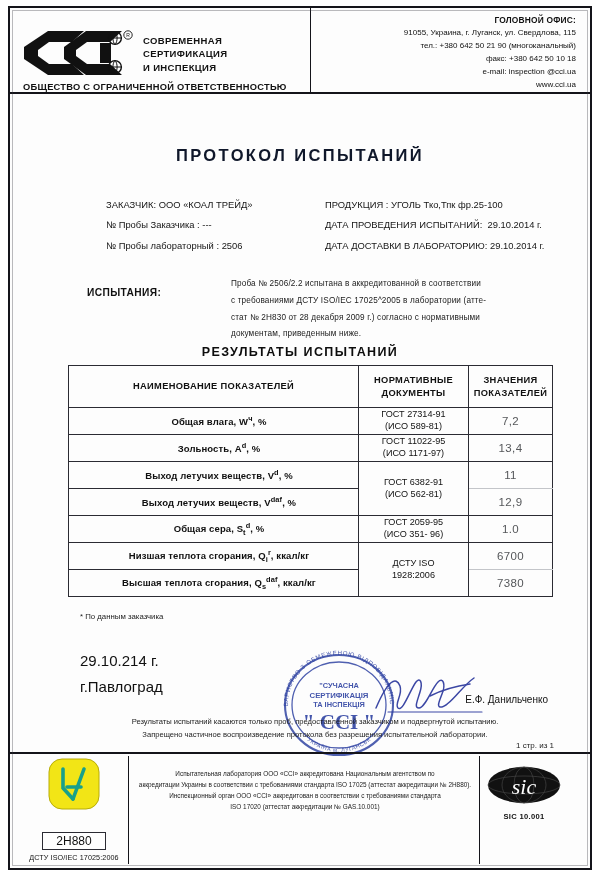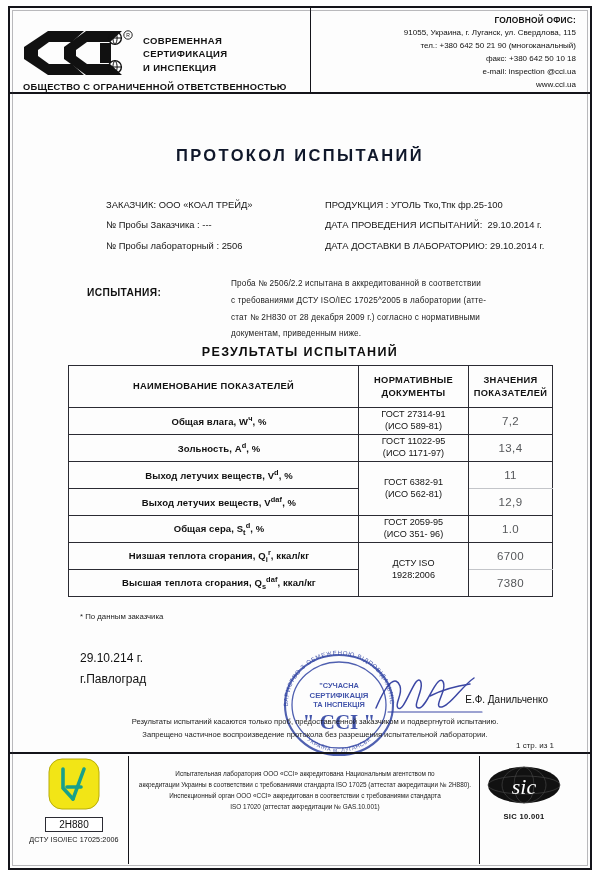--- a/index.html
+++ b/index.html
@@ -127,21 +127,21 @@
   sub, sup { font-size: 65%; }
   .sm { font-size: 78%; font-weight: bold; }
 
   
   .footnote {
     position: absolute; left: 70px; top: 604px;
     font-size: 7.8px; color: #1c1c1c;
   }
   .date-place {
     position: absolute; left: 70px; top: 640px;
-    font-size: 12px; color: #111; line-height: 1.75;
+    font-size: 15px; color: #111; line-height: 1.75;
   }
   .sign-row {
     position: absolute; left: 30px; top: 686px; right: 30px;
     display: flex; align-items: baseline;
   }
   .sign-title { font-size: 10px; color: #111; }
   .sign-name { margin-left: auto; font-size: 10px; color: #111; padding-right: 12px; }
 
   .disclaimer {
     position: absolute; left: 60px; right: 30px; top: 708px;
@@ -167,23 +167,23 @@
   
   .botline {
     position: absolute; left: 0; right: 0; top: 744px;
     height: 2px; background: #14141a;
   }
   .foot-wrap {
     position: absolute; left: 0; right: 0; top: 746px; bottom: 0;
   }
   .accred { position: absolute; left: 12px; top: 4px; width: 104px; text-align: center; }
   .accred-num {
-    margin-top: 3px;
+    margin-top: 18px;
     border: 1px solid #2b2b33; display: inline-block;
-    padding: 1px 13px; font-size: 10px; color: #111; background: #fff;
+    padding: 1px 13px; font-size: 12px; color: #111; background: #fff;
   }
   .accred-std { margin-top: 3px; font-size: 7.2px; color: #111; letter-spacing: .1px; }
   .foot-text {
     position: absolute; left: 122px; right: 112px; top: 14px;
     text-align: center; font-size: 6.4px; color: #1b1b1b; line-height: 1.72;
   }
   .sic { position: absolute; right: 18px; top: 10px; width: 96px; text-align: center; }
   .sic-num { margin-top: 2px; font-size: 7.6px; font-weight: bold; color: #111; letter-spacing: .3px; }
   .fvsep1 { position: absolute; left: 118px; top: 2px; width: 1px; bottom: 4px; background: #14141a; }
   .fvsep2 { position: absolute; right: 110px; top: 2px; width: 1px; bottom: 4px; background: #14141a; }

